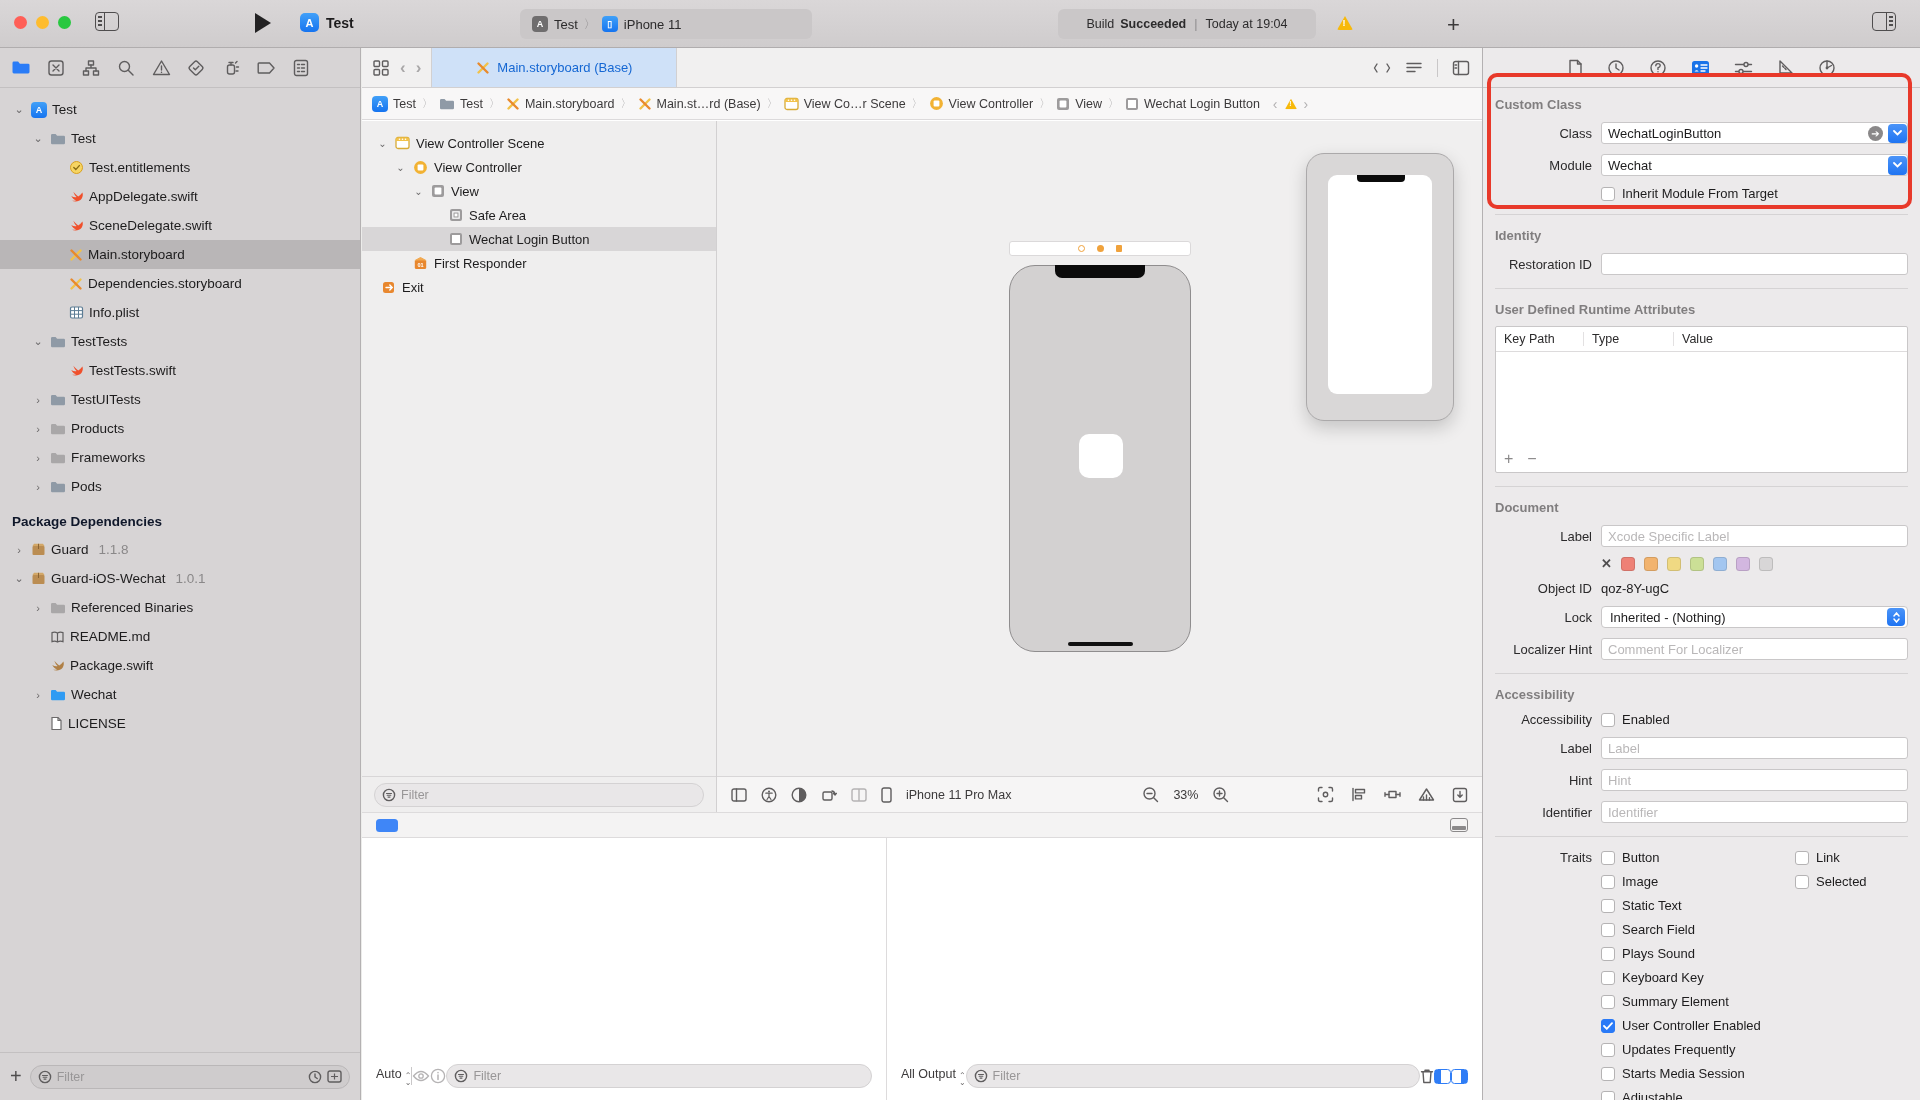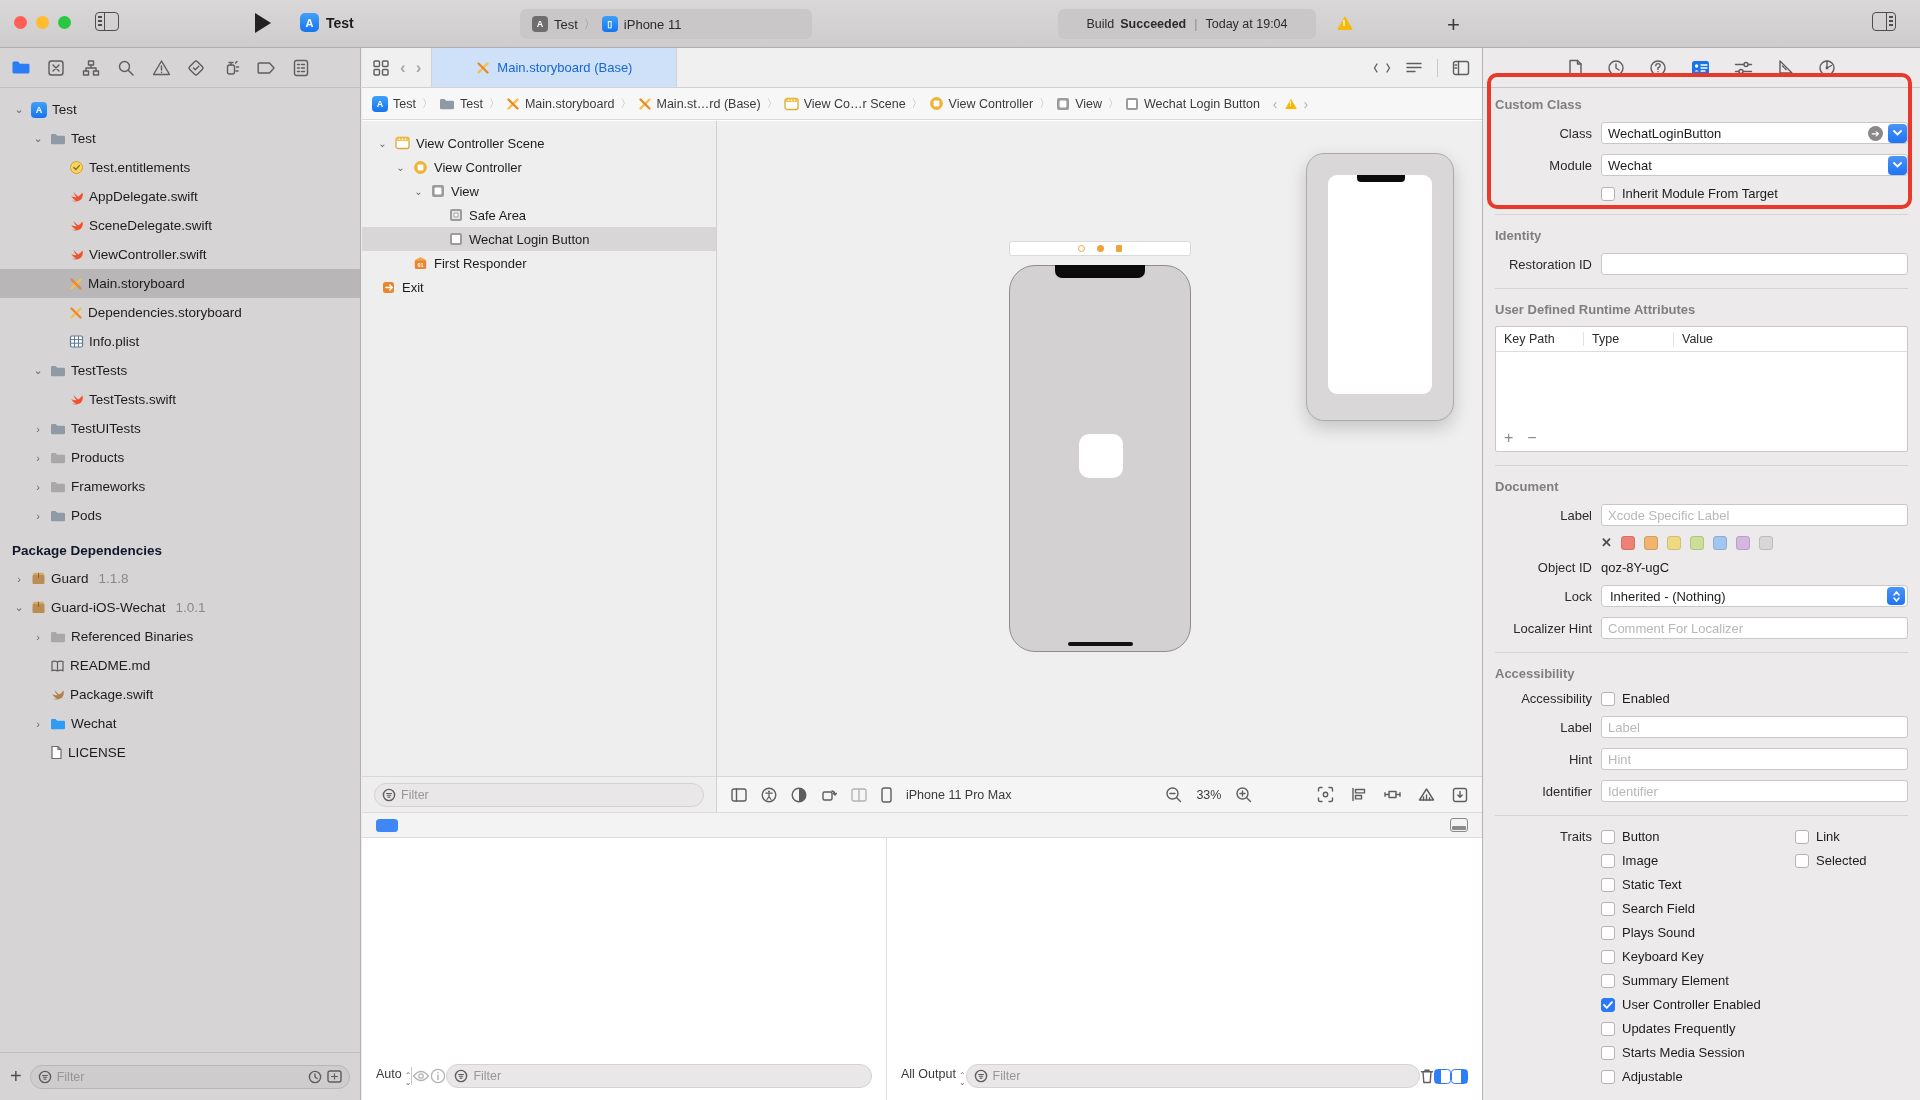--- a/index.html
+++ b/index.html
@@ -98,21 +98,21 @@
     border:1.5px solid #8f8d8e; border-radius:26px; }
   .phone .notch { position:absolute; left:45px; top:-1px; width:90px; height:13px; background:#0b0b0b;
     border-radius:0 0 7px 7px; }
   .phone .wbtn { position:absolute; left:69px; top:168px; width:44px; height:44px; background:#fff; border-radius:10px; }
   .phone .homebar { position:absolute; left:58px; bottom:5px; width:65px; height:4.5px; background:#111; border-radius:3px; }
   .preview { position:absolute; left:589px; top:32px; width:148px; height:268px; background:#d9d7d7;
     border:1px solid #abas; border:1px solid #aba9aa; border-radius:18px; box-shadow:0 7px 18px rgba(0,0,0,.18); }
   .preview .screen { position:absolute; left:21px; right:21px; top:21px; bottom:26px; background:#fff; border-radius:9px; }
   .preview .p-notch { position:absolute; left:50px; top:21px; width:48px; height:7px; background:#0b0b0b; border-radius:0 0 4px 4px; }
   .canvas-bar { position:absolute; left:0; right:0; bottom:0; height:36px; background:#f6f5f5; border-top:1px solid #d8d6d7;
-    display:flex; align-items:center; padding:0 14px; gap:24px; color:#4f4d4e; font-size:12.5px; }
+    display:flex; align-items:center; padding:0 14px; gap:1px; color:#4f4d4e; font-size:12.5px; }
   .canvas-bar .grp { display:flex; align-items:center; gap:14px; }
   .device-label { color:#3c3a3b; }
   .zoom-label { color:#3c3a3b; }
   .canvas-bar .right { margin-left:auto; display:flex; align-items:center; gap:17px; }
 
   
   .debugbar { position:absolute; left:0; right:0; top:764px; height:26px; background:#f4f3f3;
     border-top:1px solid #dddbdc; border-bottom:1px solid #dddbdc; display:flex; align-items:center; padding:0 14px; }
   .entry-chip { width:22px; height:13px; background:#3f86f7; border-radius:3.5px; }
   .debugbar .right { margin-left:auto; }
@@ -145,21 +145,21 @@
   .combo .fld { padding-right:44px; }
   .jump-circle { position:absolute; right:25px; top:3.5px; width:15px; height:15px; border-radius:50%; background:#8a8889;
     color:#fff; font-size:10px; display:flex; align-items:center; justify-content:center; }
   .dd-btn { position:absolute; right:1.5px; top:1.5px; width:19px; height:19px; border-radius:4px;
     background:linear-gradient(#4b94f8,#1f74f2); display:flex; align-items:center; justify-content:center; }
   .checkbox { width:14px; height:14px; background:#fff; border:1px solid #b5b3b4; border-radius:3px; flex:none;
     display:inline-flex; align-items:center; justify-content:center; }
   .checkbox.checked { background:#2a7af7; border-color:#2a7af7; }
   .cb-row { display:flex; align-items:center; gap:7px; }
   .divider { height:1px; background:#d5d3d4; margin:13px 0; }
-  .udra-table { margin-top:9px; background:#fff; border:1px solid #c9c7c8; border-radius:2px; height:126px; position:relative; }
+  .udra-table { margin-top:9px; background:#fff; border:1px solid #c9c7c8; border-radius:2px; height:147px; position:relative; }
   .udra-head { display:flex; height:25px; border-bottom:1px solid #dddbdc; align-items:center; font-size:12.5px; color:#2b2a2b; }
   .udra-col { padding:0 8px; }
   .udra-col:nth-child(1){ width:88px; border-right:1px solid #e3e1e2; }
   .udra-col:nth-child(2){ width:90px; border-right:1px solid #e3e1e2; }
   .udra-foot { position:absolute; bottom:4px; left:8px; color:#8a8889; font-size:16px; display:flex; gap:14px; }
   .swatch-row { display:flex; align-items:center; gap:9px; margin-top:9px; padding-left:106px; }
   .swatch { width:14px; height:14px; border-radius:3.5px; border:1px solid rgba(0,0,0,.12); }
   .swatch-x { color:#4f4d4e; font-size:13px; font-weight:bold; }
   .pop { flex:1; height:22px; background:#fff; border:1px solid #c9c7c8; border-radius:4px; display:flex;
     align-items:center; justify-content:space-between; padding:0 2px 0 8px; }
@@ -313,30 +313,20 @@
         <div class="tree-row" style="padding-left:50px">
     <span class="disc"></span>
     <span class="ic">
             <svg width="15" height="15" viewBox="0 0 15 15">
               <path d="M2.5 11.5 C6 13.3 10.4 12.6 12.6 9.8 C13.8 8 14.2 5.6 13.4 3.6 C12 5.6 10.4 6.9 9.3 7.4 C7.7 6.2 5.6 4.3 4.4 2.7 C5 4.9 6.2 6.7 7.6 8.1 C6 8.6 4 8.2 2.3 6.9 C3.3 9 5 10.5 7.1 11.2 C5.6 11.8 3.9 11.9 2.5 11.5 Z" fill="#f0502c"></path>
             </svg>
           </span>
     <span class="lbl">SceneDelegate.swift</span>
 
   </div>
-        <div class="tree-row" style="padding-left:50px">
-    <span class="disc"></span>
-    <span class="ic">
-            <svg width="15" height="15" viewBox="0 0 15 15">
-              <path d="M2.5 11.5 C6 13.3 10.4 12.6 12.6 9.8 C13.8 8 14.2 5.6 13.4 3.6 C12 5.6 10.4 6.9 9.3 7.4 C7.7 6.2 5.6 4.3 4.4 2.7 C5 4.9 6.2 6.7 7.6 8.1 C6 8.6 4 8.2 2.3 6.9 C3.3 9 5 10.5 7.1 11.2 C5.6 11.8 3.9 11.9 2.5 11.5 Z" fill="#f0502c"></path>
-            </svg>
-          </span>
-    <span class="lbl">ViewController.swift</span>
-
-  </div>
         <div class="tree-row selected" style="padding-left:50px">
     <span class="disc"></span>
     <span class="ic">
             <svg width="14" height="14" viewBox="0 0 14 14">
               <path d="M2.5 11.5 L11.5 2.5" stroke="#f2c24a" stroke-width="2.4" stroke-linecap="round"></path>
               <path d="M2.5 2.5 L11.5 11.5" stroke="#e88a2d" stroke-width="2.4" stroke-linecap="round"></path>
             </svg>
           </span>
     <span class="lbl">Main.storyboard</span>
 

